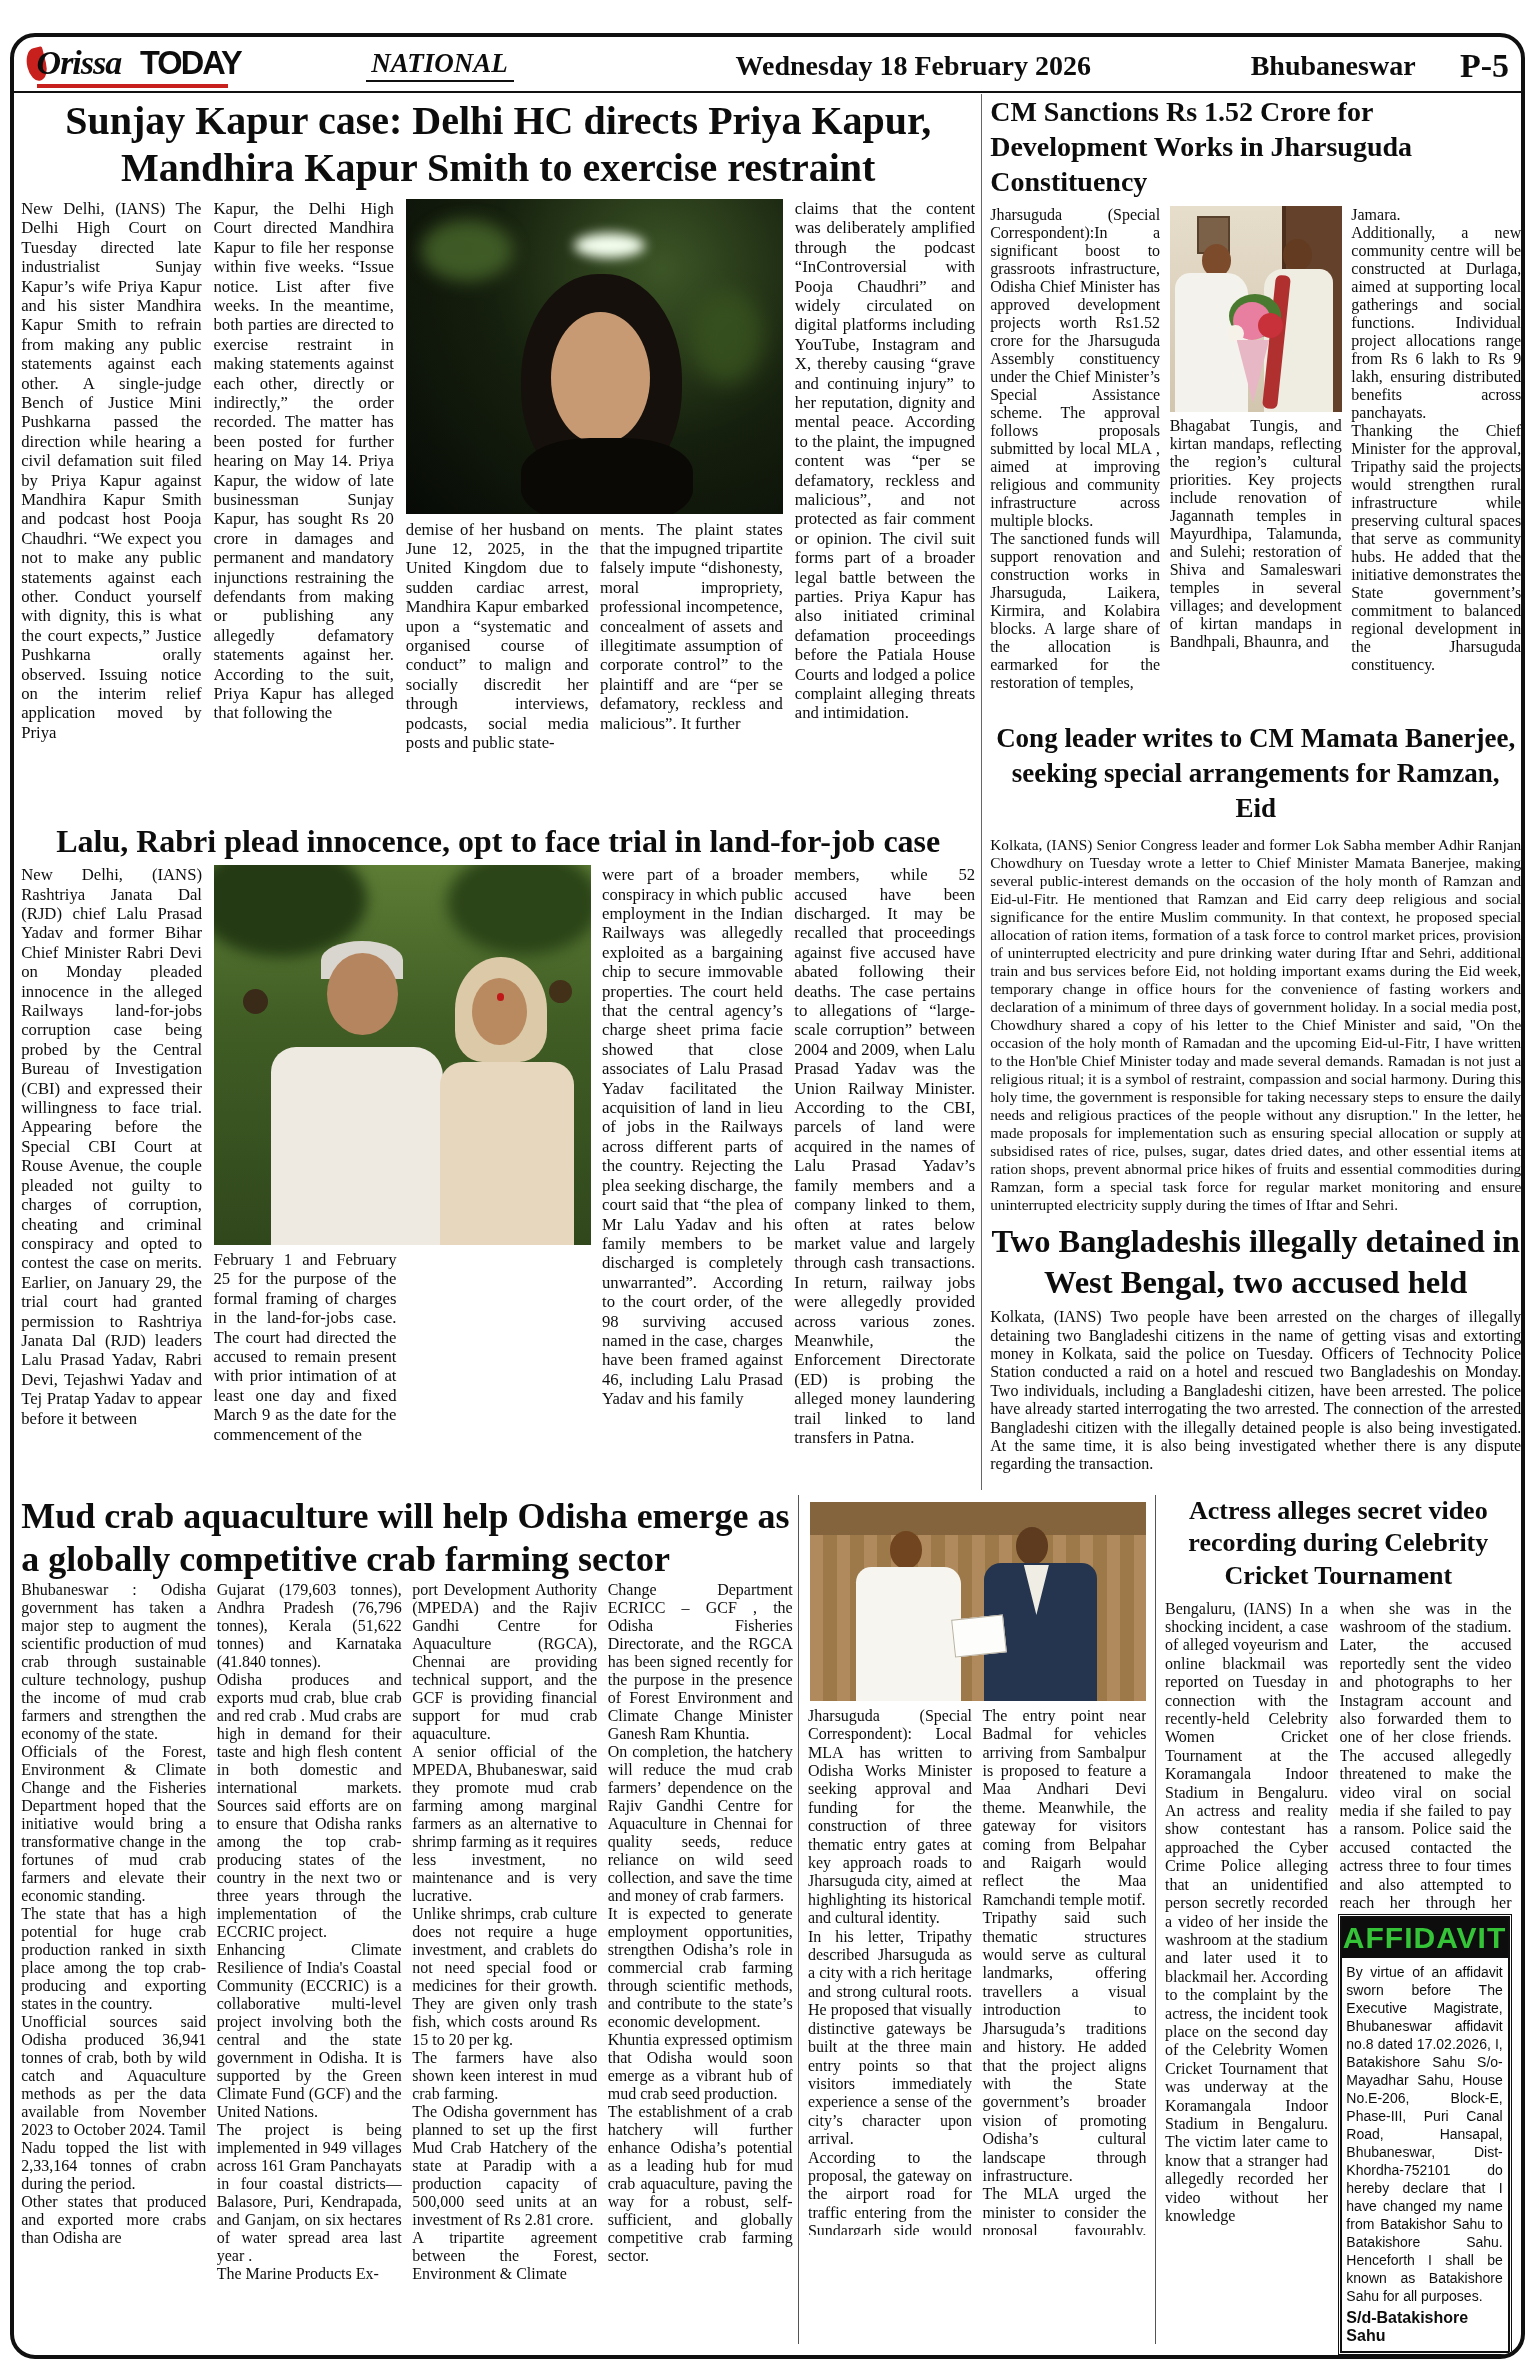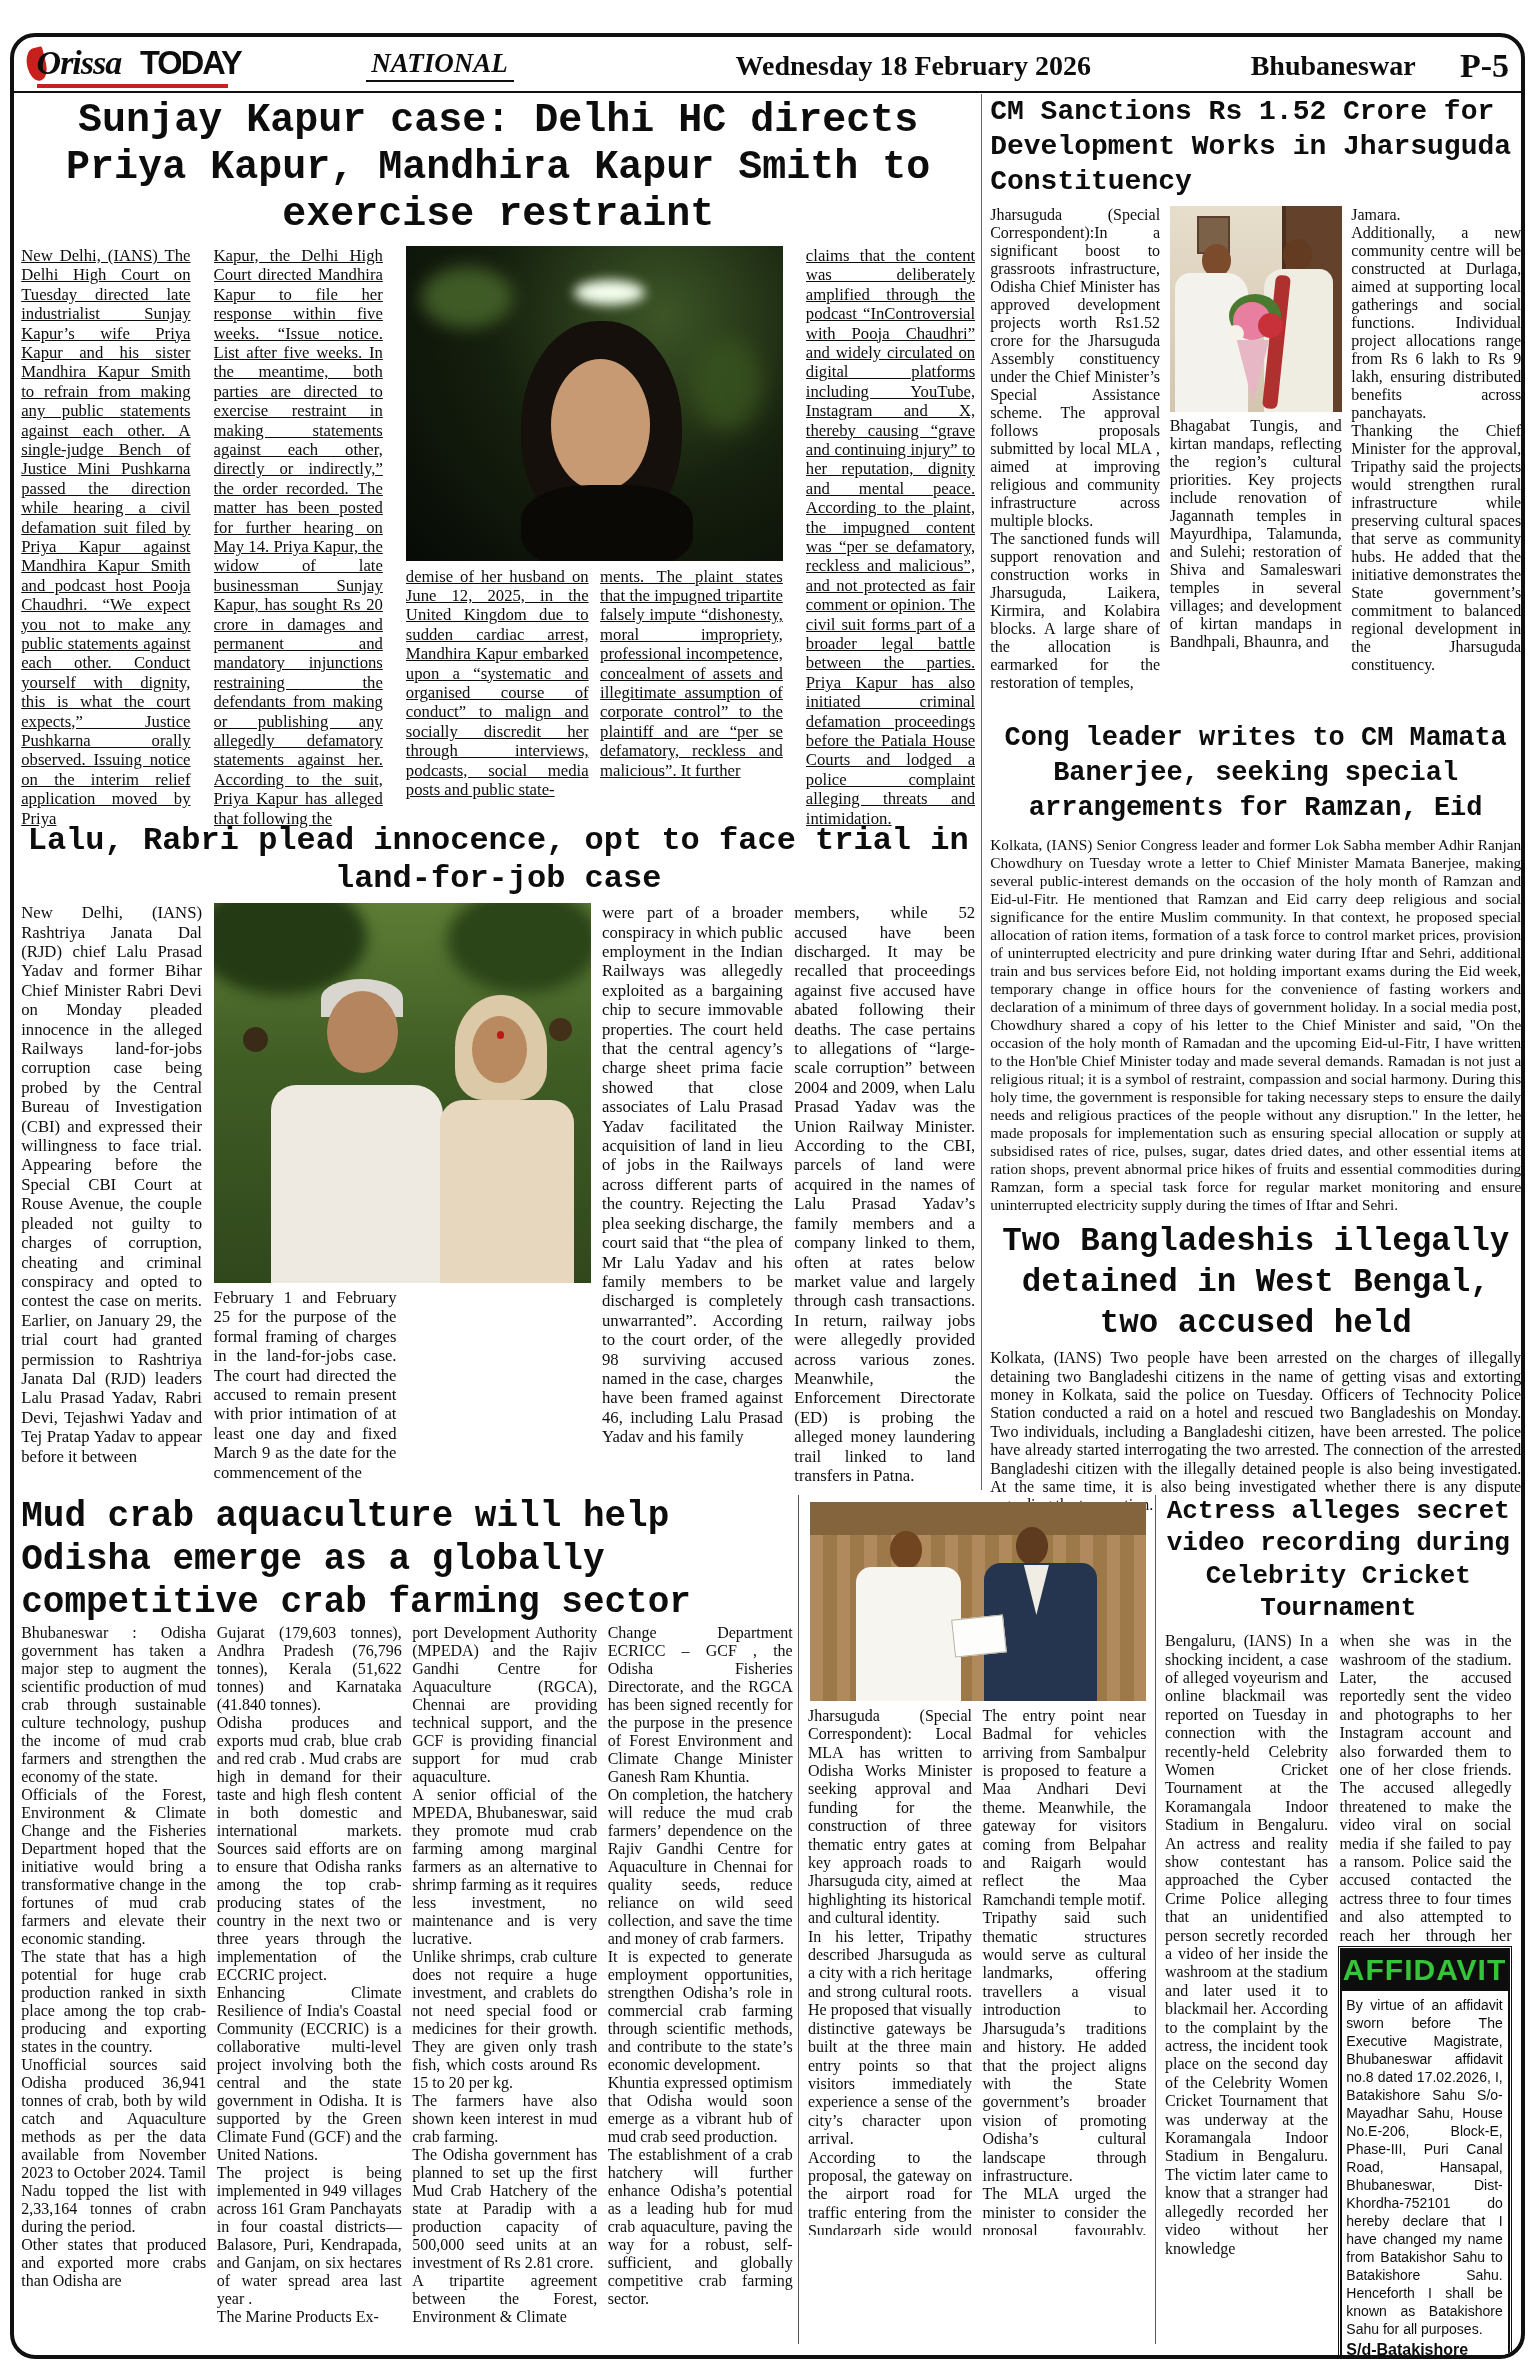--- a/index.html
+++ b/index.html
@@ -22,31 +22,31 @@
               background:var(--logo_red,#c8201d); }
   .hdr-section { position:absolute; left:352px; bottom:8.6px; font-size:27px; font-weight:700;
                  font-style:italic; border-bottom:2.9px solid #101010; padding:0 5.7px 1px 5.7px; }
   .hdr-date { position:absolute; left:722px; bottom:8.6px; font-size:28px; font-weight:700; }
   .hdr-city { position:absolute; right:105px; bottom:8.6px; font-size:28px; font-weight:700; }
   .hdr-pageno { position:absolute; right:11.5px; bottom:5.7px; font-size:34px; font-weight:600; }
 
   .content { position:absolute; left:0; top:57px; right:0; bottom:0; }
 
   
-  .hl { font-weight:700; line-height:1.14;font-family:Liberation Mono, monospace; }
+  .hl { font-weight:700; line-height:1.14; }
   .center { text-align:center; }
   .coltxt { text-align:justify; white-space:pre-line; overflow:hidden;
             font-size:16.7px; line-height:19.4px; }
   .smallcol { font-size:16px; line-height:18px; }
   .rule-left { border-left:1px solid #555; }
 
   
   .sec-sunjay { position:absolute; left:7.6px; top:3.8px; width:954px; height:721px; }
   .sunjay-hl { font-size:40px; line-height:47px; }
-  .sunjay-body { display:flex; gap:23px; margin-top:7.6px; height:616px;text-decoration:underline; }
+  .sunjay-body { display:flex; gap:12px; margin-top:7.6px; height:616px; }
   .sunjay-col { width:182px; }
   .sunjay-mid { width:377px; }
   .sunjay-sub { display:flex; gap:11.5px; margin-top:5.7px; height:289px; }
   .sunjay-sub .coltxt { width:183px; }
 
   .photo { position:relative; overflow:hidden; background:#888; }
   .ph-abs { position:absolute; }
 
   .ph-sunjay { width:377px; height:315px; }
   .ph-sunjay .bg { inset:0; background:radial-gradient(circle at 68% 22%, #3c5526 0%, #16200e 48%, #070a06 100%); }

